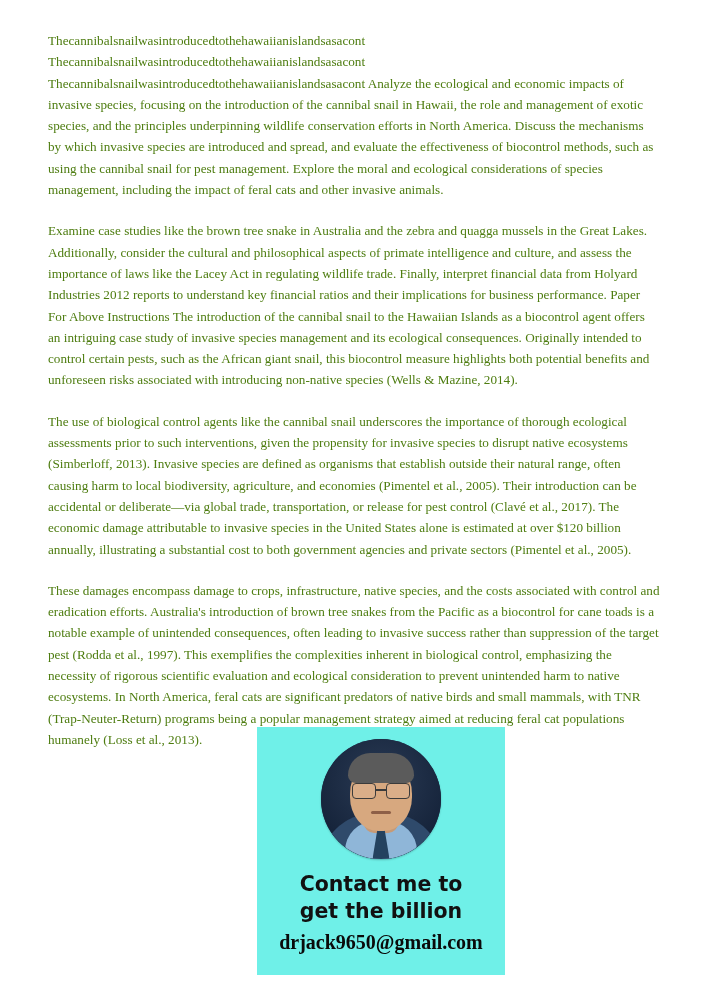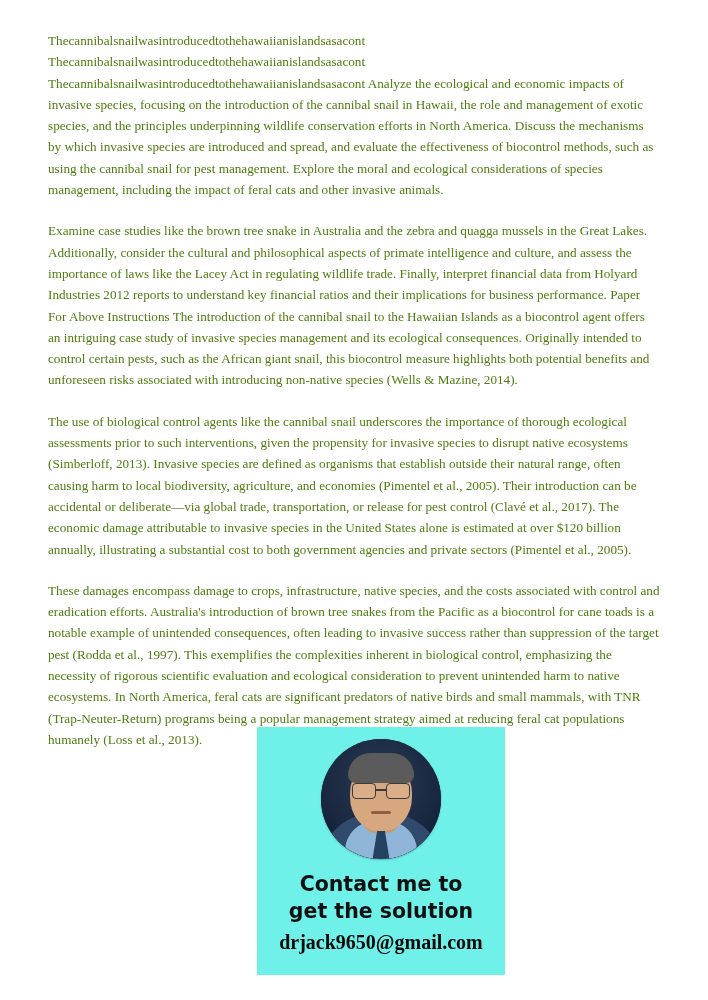--- a/index.html
+++ b/index.html
@@ -206,17 +206,17 @@
       <div class="av-head"></div>
       <div class="av-hair"></div>
       <div class="av-glasses">
         <div class="av-lens l"></div>
         <div class="av-bridge"></div>
         <div class="av-lens r"></div>
       </div>
       <div class="av-mouth"></div>
     </div>
     <p class="card-line first">Contact me to</p>
-    <p class="card-line">get the solution</p>
+    <p class="card-line">get the billion</p>
     <p class="card-email">drjack9650@gmail.com</p>
   </div>
 
 </div>
 
 </body></html>

